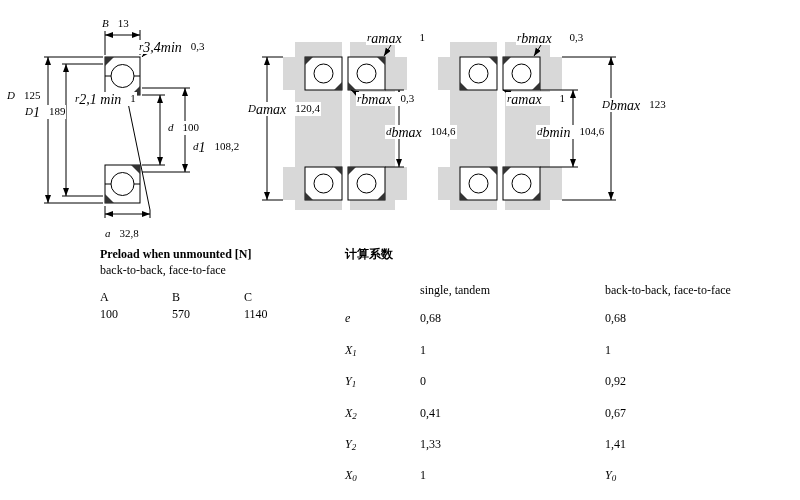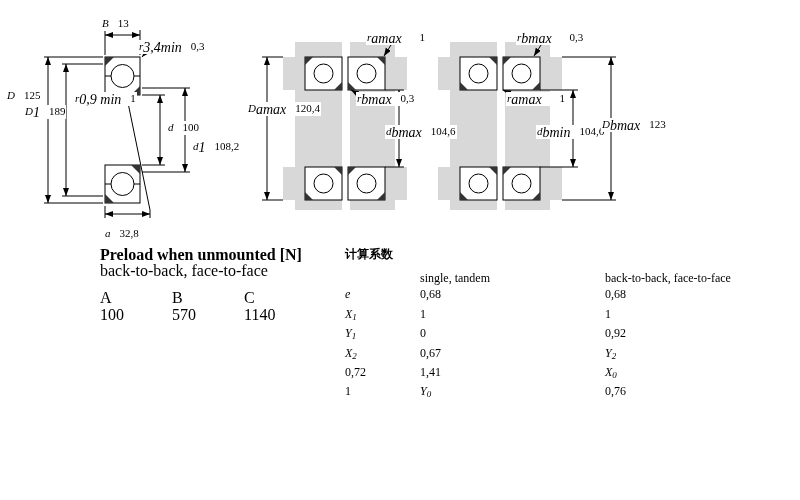--- a/index.html
+++ b/index.html
@@ -9,30 +9,30 @@
 
   
   .dim { position:absolute; font-size:11px; line-height:13px; white-space:nowrap;
          background:#fff; padding:0 1px; }
   .dim .sym { font-style:italic; }
   .dim sub { font-size:14px; font-style:italic; vertical-align:-2px; }
   .dim .val { margin-left:9px; font-style:normal; }
   .dim.gw .val { margin-left:18px; }
 
   
-  .preload { position:absolute; left:100px; top:247px; font-size:16px; line-height:15px; }
+  .preload { position:absolute; left:100px; top:247px; font-size:12px; line-height:15px; }
   .preload .ttl { font-weight:bold; }
   .preload .subttl { margin-top:1px; }
   .pgrid { display:grid; grid-template-columns:72px 72px 72px; margin-top:12px; row-gap:2px; }
 
   
   .factors { position:absolute; left:345px; top:247px; font-size:12px; line-height:15px; }
   .factors .ttl { font-weight:bold; }
   .fgrid { display:grid; grid-template-columns:75px 185px 200px; margin-top:8px; }
-  .fgrid .cell { line-height:16.4px; }
+  .fgrid .cell { line-height:16.4px;margin-top:12px; }
   .fgrid .lbl span { font-style:italic; }
   .fgrid .lbl sub { font-size:9px; font-style:italic; vertical-align:-2px; }
 </style>
 </head>
 <body>
 
 <div class="canvas">
 
   <svg class="art" width="800" height="500" viewBox="0 0 800 500">
     <defs>
@@ -169,21 +169,21 @@
   <div class="dim" style="left:101px;top:17px">
     <span class="sym">B</span><sub></sub><span class="val">13</span>
   </div>
   <div class="dim" style="left:138px;top:40px">
     <span class="sym">r</span><sub>3,4min</sub><span class="val">0,3</span>
   </div>
   <div class="dim" style="left:6px;top:89px">
     <span class="sym">D</span><sub></sub><span class="val">125</span>
   </div>
   <div class="dim" style="left:74px;top:92px">
-    <span class="sym">r</span><sub>0,9 min</sub><span class="val">1</span>
+    <span class="sym">r</span><sub>2,1 min</sub><span class="val">1</span>
   </div>
   <div class="dim" style="left:24px;top:105px">
     <span class="sym">D</span><sub>1</sub><span class="val">189</span>
   </div>
   <div class="dim" style="left:167px;top:121px">
     <span class="sym">d</span><sub></sub><span class="val">100</span>
   </div>
   <div class="dim" style="left:192px;top:140px">
     <span class="sym">d</span><sub>1</sub><span class="val">108,2</span>
   </div>
@@ -206,21 +206,21 @@
 
   <div class="dim gw" style="left:516px;top:31px">
     <span class="sym">r</span><sub>bmax</sub><span class="val">0,3</span>
   </div>
   <div class="dim gw" style="left:506px;top:92px">
     <span class="sym">r</span><sub>amax</sub><span class="val">1</span>
   </div>
   <div class="dim" style="left:536px;top:125px">
     <span class="sym">d</span><sub>bmin</sub><span class="val">104,6</span>
   </div>
-  <div class="dim" style="left:601px;top:118px">
+  <div class="dim" style="left:601px;top:98px">
     <span class="sym">D</span><sub>bmax</sub><span class="val">123</span>
   </div>
 
   <div class="preload">
     <div class="ttl">Preload when unmounted [N]</div>
     <div class="subttl">back-to-back, face-to-face</div>
     <div class="pgrid">
       <div>A</div>
       <div>B</div>
       <div>C</div>
@@ -243,24 +243,25 @@
 
       <div class="cell lbl"><span>X</span><sub>1</sub></div>
       <div class="cell">1</div>
       <div class="cell">1</div>
 
       <div class="cell lbl"><span>Y</span><sub>1</sub></div>
       <div class="cell">0</div>
       <div class="cell">0,92</div>
 
       <div class="cell lbl"><span>X</span><sub>2</sub></div>
+      <div class="cell">0,41</div>
       <div class="cell">0,67</div>
 
       <div class="cell lbl"><span>Y</span><sub>2</sub></div>
-      <div class="cell">0,72</div>
+      <div class="cell">1,33</div>
       <div class="cell">1,41</div>
 
       <div class="cell lbl"><span>X</span><sub>0</sub></div>
       <div class="cell">1</div>
 
       <div class="cell lbl"><span>Y</span><sub>0</sub></div>
       <div class="cell">0,76</div>
     </div>
   </div>
 

